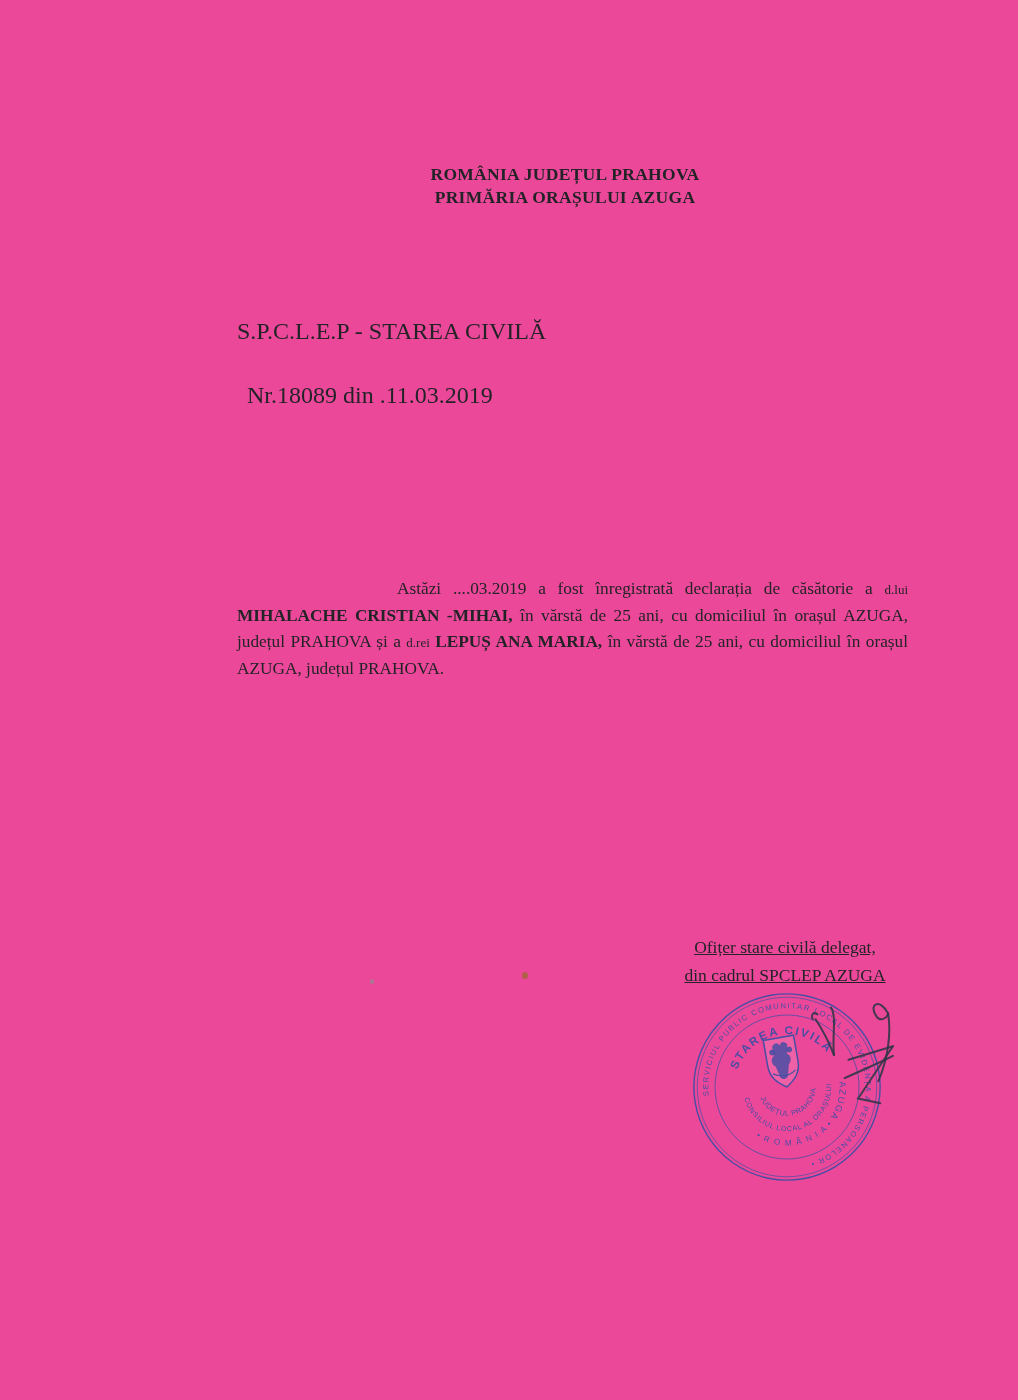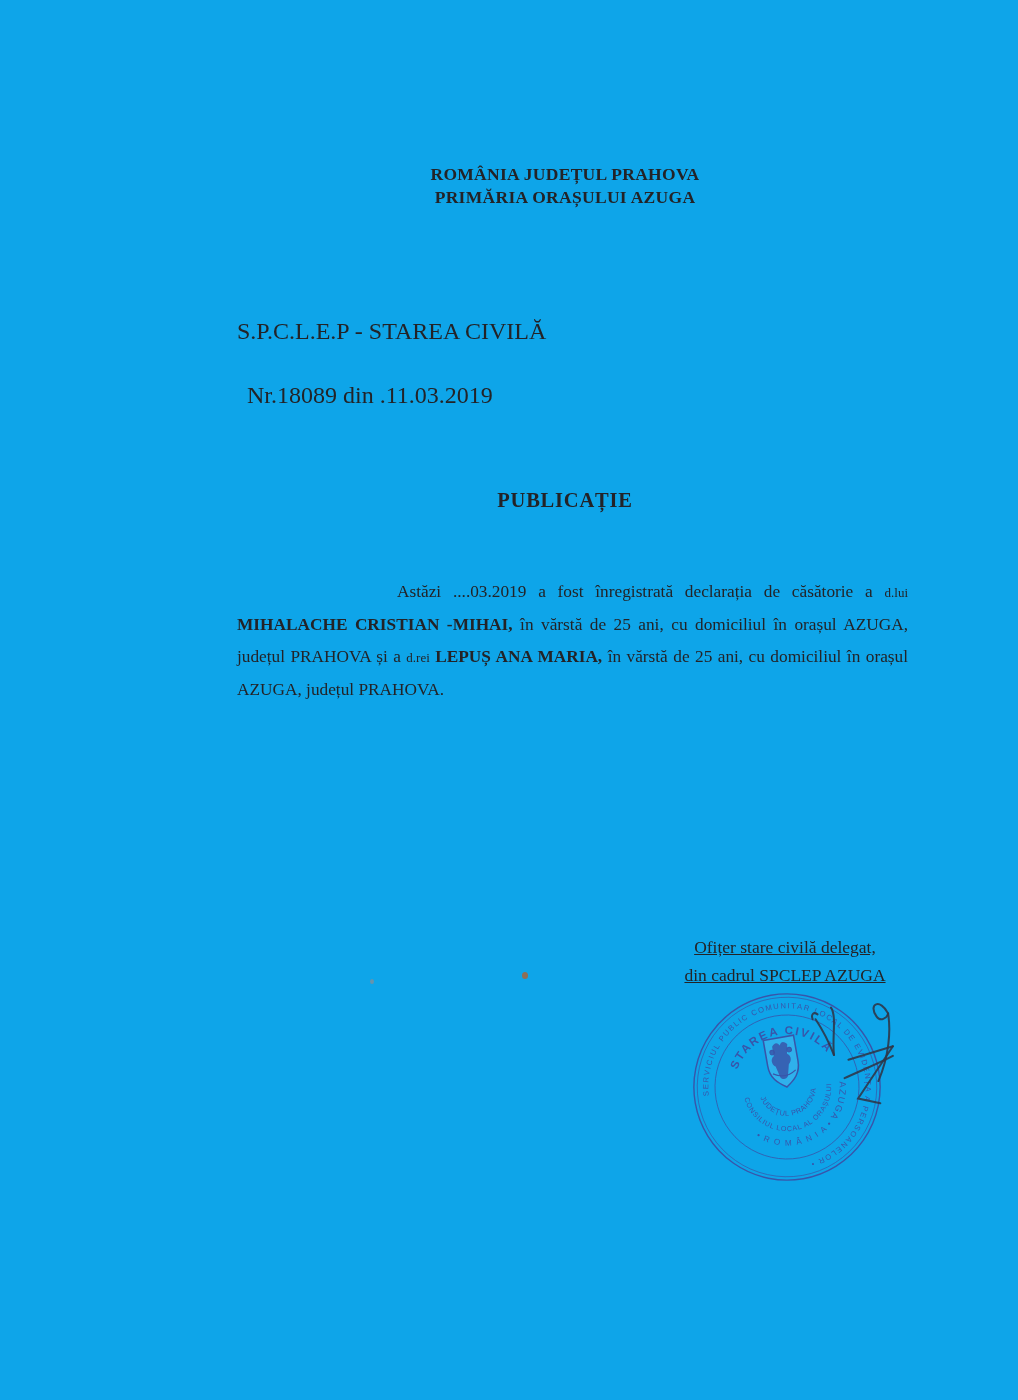--- a/index.html
+++ b/index.html
@@ -1,41 +1,41 @@
 <!DOCTYPE html>
 <html><head>
 <meta charset="utf-8">
 <style>
   html,body{margin:0;padding:0;background:#e8e8e8;}
   .page{
     position:relative;
     width:1018px;height:1400px;
     margin:0 auto;
-    background:#0ea5e9;
+    background:#ec4899;
     font-family:"Liberation Serif", serif;
     color:#232327;
     overflow:hidden;
   }
   .doc-header{
     position:absolute;top:163px;left:112px;width:906px;
     text-align:center;font-weight:bold;font-size:17.5px;line-height:23px;
     letter-spacing:.3px;
   }
   .office-block{
     position:absolute;top:317px;left:237px;
     font-size:24px;line-height:28px;
   }
   .office-block .office-number{padding-left:10px;margin-top:36px;}
   .doc-title{
     position:absolute;top:489px;left:112px;width:906px;margin:0;
     text-align:center;font-size:20.5px;font-weight:bold;letter-spacing:.8px;
   }
   .body-text{
     position:absolute;top:576px;left:237px;width:671px;
-    font-size:17.3px;line-height:32px;text-align:justify;
+    font-size:17.3px;line-height:26px;text-align:justify;
   }
   .body-text p{margin:0;}
   .para-p1{text-indent:160px;}
   .para-p2{text-indent:178px;}
   .para-p3{text-indent:168px;}
   .small-prefix{font-size:13px;}
   .person-name{font-weight:bold;}
   .signoff{
     position:absolute;top:933px;left:645px;width:280px;
     text-align:center;font-size:17.5px;line-height:28px;text-decoration:underline;
@@ -63,21 +63,20 @@
   <header class="doc-header">
     <div>ROMÂNIA JUDEȚUL PRAHOVA</div>
     <div>PRIMĂRIA ORAȘULUI AZUGA</div>
   </header>
 
   <div class="office-block">
     <div>S.P.C.L.E.P - STAREA CIVILĂ</div>
     <div class="office-number">Nr.18089 din .11.03.2019</div>
   </div>
 
-  <h1 class="doc-title">PUBLICAȚIE</h1>
 
   <div class="body-text">
     <p class="para-p1"><span>Astăzi ....03.2019 a fost înregistrată declarația de căsătorie a </span><span class="small-prefix">d.lui</span><span class="person-name"> MIHALACHE CRISTIAN -MIHAI,</span><span> în vărstă de 25 ani, cu domiciliul în orașul AZUGA, județul PRAHOVA și a </span><span class="small-prefix">d.rei</span><span class="person-name"> LEPUȘ ANA MARIA,</span><span> în vărstă de 25 ani, cu domiciliul în orașul AZUGA, județul PRAHOVA.</span></p>
   </div>
 
   <div class="signoff">
     <div>Ofițer stare civilă delegat,</div>
     <div>din cadrul SPCLEP AZUGA</div>
   </div>
 

